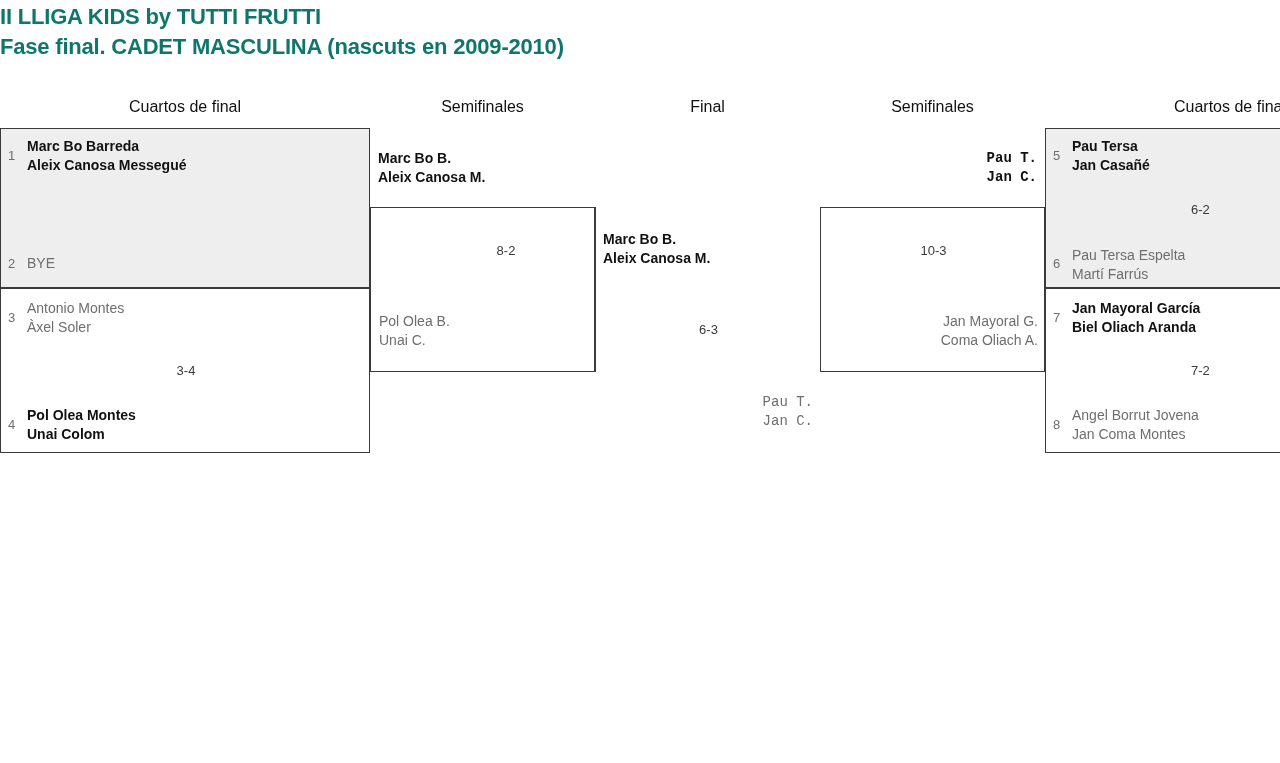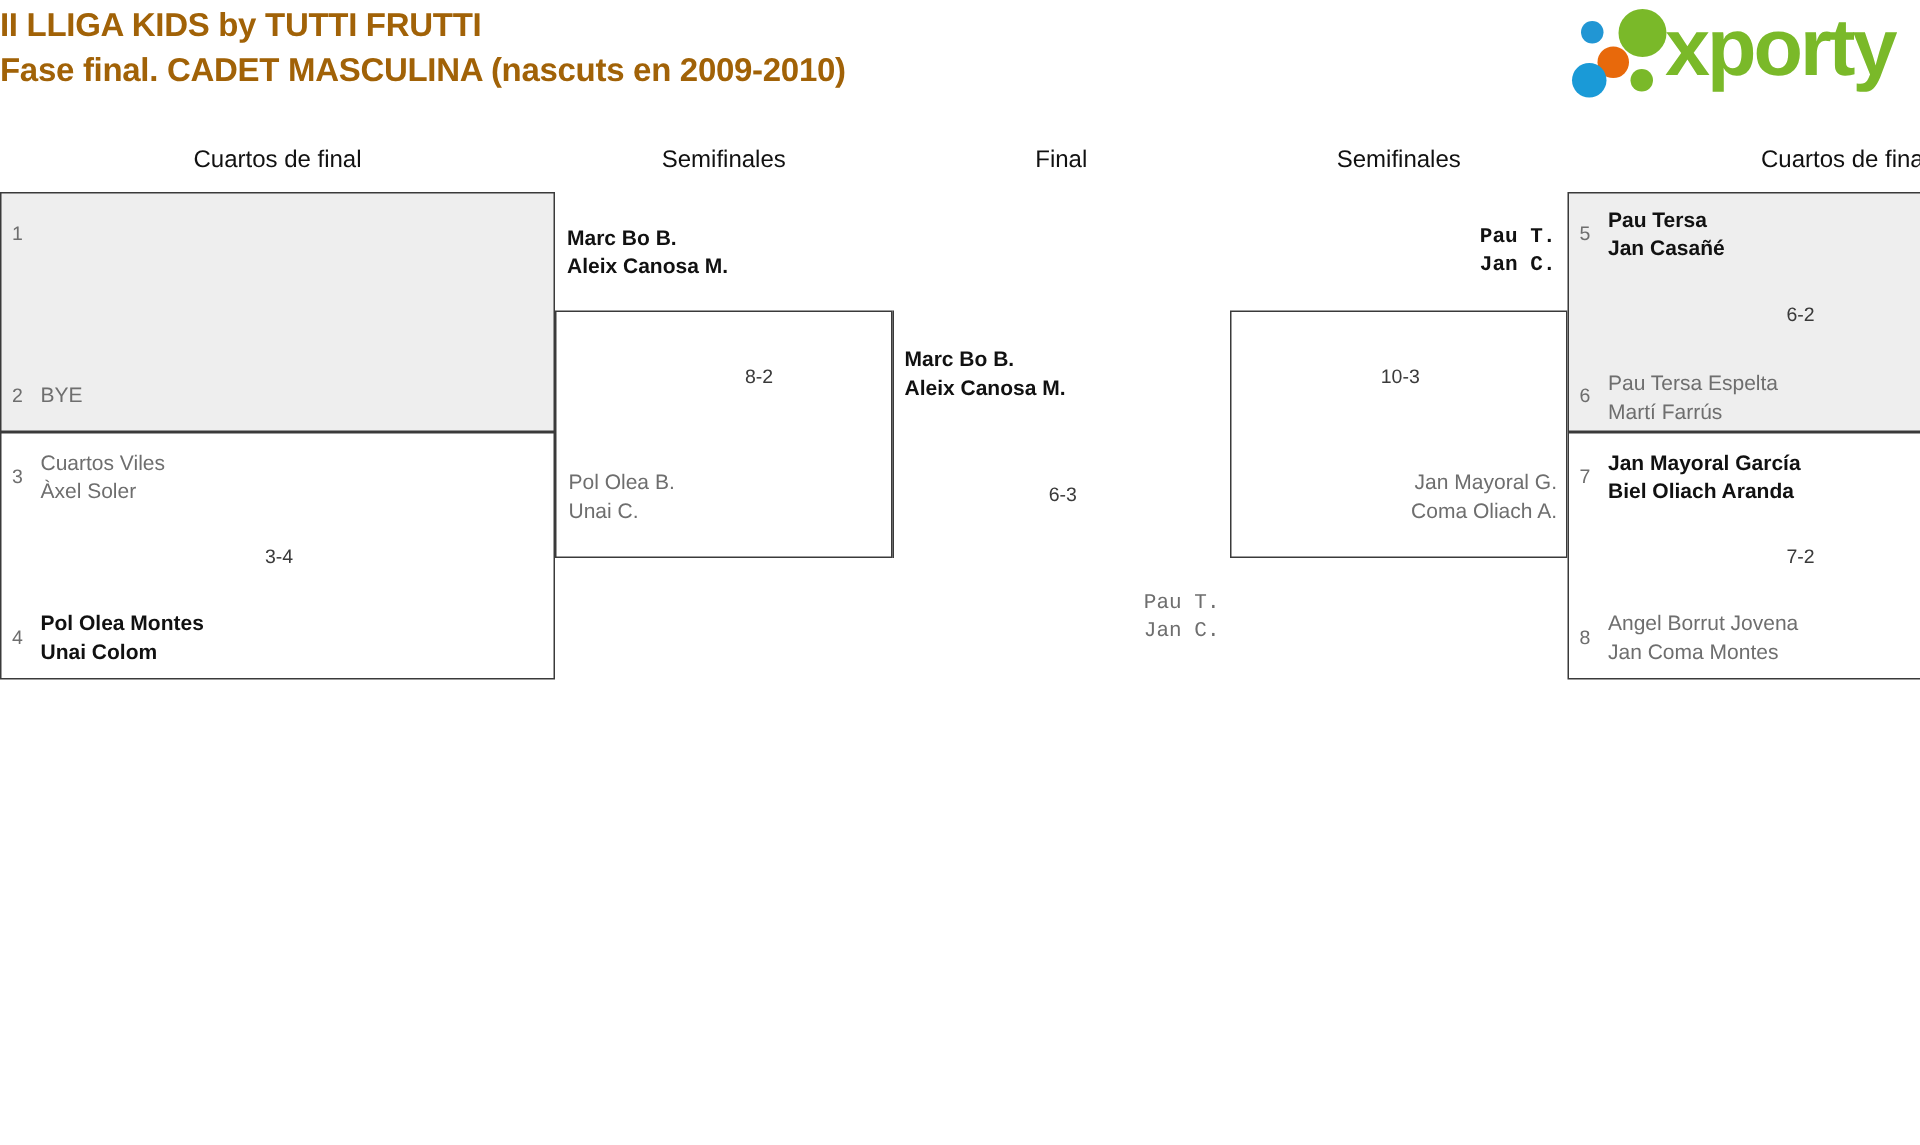--- a/index.html
+++ b/index.html
@@ -21,21 +21,21 @@
     position: absolute;
     left: 0; top: 0;
     width: 1280px; height: 88px;
   }
   #title-block {
     position: absolute;
     left: 0; top: 2px;
     font-size: 22px;
     font-weight: bold;
     line-height: 30px;
-    color: #a16207;
+    color: #0f766e;
     letter-spacing: -0.2px;
     white-space: nowrap;
   }
   #title-line1, #title-line2 { display: block; }
 
   
   #logo {
     position: absolute;
     left: 1048px; top: 4px;
     width: 228px; height: 64px;
@@ -127,51 +127,47 @@
 </head>
 <body>
 
 <div id="header">
 
   <div id="title-block">
     <span id="title-line1">II LLIGA KIDS by TUTTI FRUTTI</span>
     <span id="title-line2">Fase final. CADET MASCULINA (nascuts en 2009-2010)</span>
   </div>
 
-  <div id="logo">
-    <span class="dot" id="dot-blue-small"></span>
-    <span class="dot" id="dot-green-large"></span>
-    <span class="dot" id="dot-orange"></span>
-    <span class="dot" id="dot-blue-large"></span>
-    <span class="dot" id="dot-green-small"></span>
-    <span id="logo-word">xporty</span>
-  </div>
 
 </div>
 
 <div class="round-header" id="hdr-qf-left">Cuartos de final</div>
 <div class="round-header" id="hdr-sf-left">Semifinales</div>
 <div class="round-header" id="hdr-final">Final</div>
 <div class="round-header" id="hdr-sf-right">Semifinales</div>
 <div class="round-header" id="hdr-qf-right">Cuartos de final</div>
 
 <div class="match-box shaded" id="qf-left-1">
   <span class="seed" style="left:7px; top:19px;">1</span>
+  <span class="team winner" style="left:26px; top:8px;">
+    <span class="p">Marc Bo Barreda</span>
+    <span class="p">Aleix Canosa Messegué</span>
+  </span>
   <span class="seed" style="left:7px; top:127px;">2</span>
   <span class="team loser" style="left:26px; top:125px;">
     <span class="p">BYE</span>
     <span class="p"></span>
   </span>
   <span class="score" style="left:0px; top:114px; width:370px; text-align:center;"></span>
 </div>
 
 <div class="match-box" id="qf-left-2">
   <span class="seed" style="left:7px; top:21px;">3</span>
   <span class="team loser" style="left:26px; top:10px;">
-    <span class="p">Cuartos Viles</span>
+    <span class="p">Antonio Montes</span>
     <span class="p">Àxel Soler</span>
   </span>
   <span class="seed" style="left:7px; top:128px;">4</span>
   <span class="team winner" style="left:26px; top:117px;">
     <span class="p">Pol Olea Montes</span>
     <span class="p">Unai Colom</span>
   </span>
   <span class="score" style="left:0px; top:74px; width:370px; text-align:center;">3-4</span>
 </div>
 

